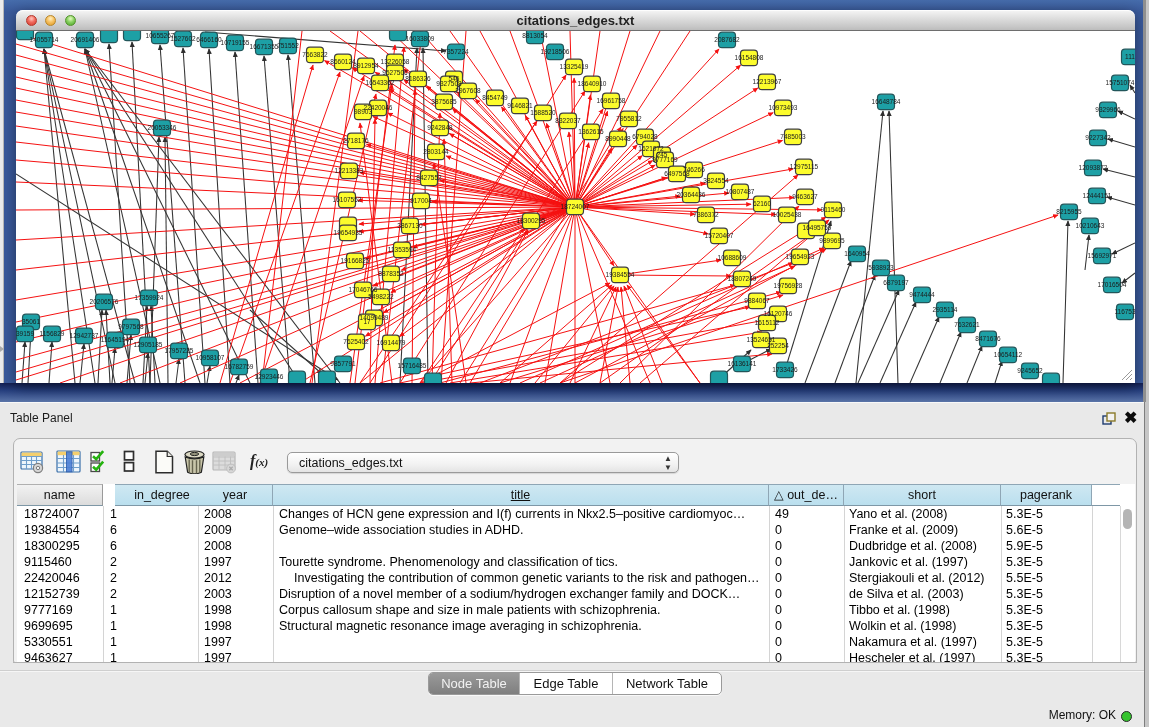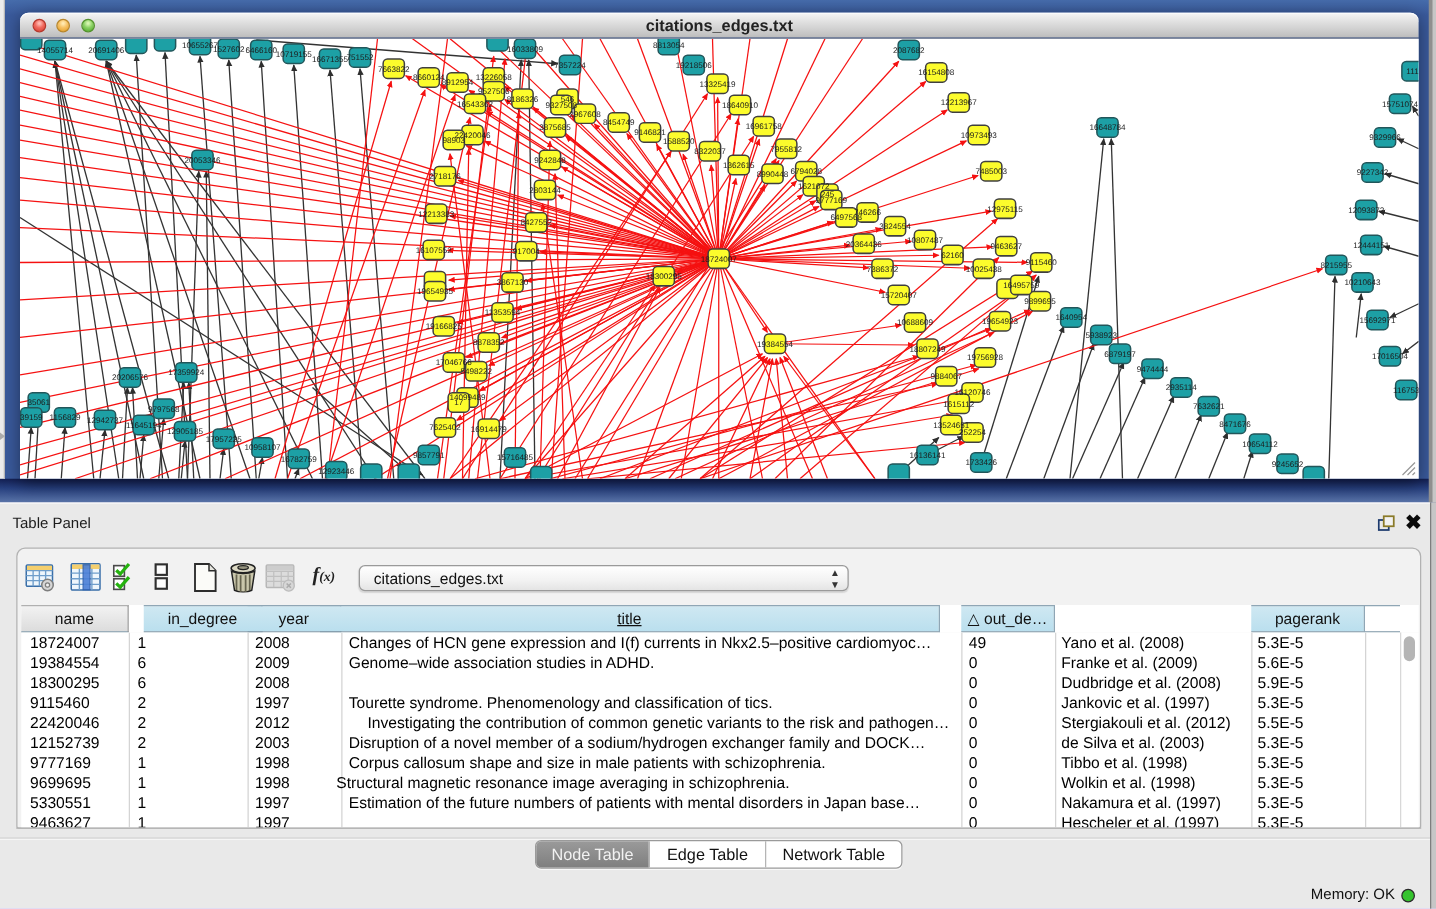--- a/index.html
+++ b/index.html
@@ -1,16 +1,16 @@
 <!DOCTYPE html>
 <html><head><meta charset="utf-8">
 <style>
 * { margin:0; padding:0; box-sizing:border-box; }
 html,body { width:1149px; height:727px; overflow:hidden; font-family:"Liberation Sans", sans-serif; }
-#root { position:relative; width:1149px; height:727px; background:#c4b5fd; }
+#root { position:relative; width:1149px; height:727px; background:#ec4899; }
 #desktop { position:absolute; left:0; top:0; width:1149px; height:402px; background:linear-gradient(#466cab, #3a5a9c 12px, #3a5a9c); }
 #deskbottom { position:absolute; left:0; top:383px; width:1149px; height:19px;
   background:linear-gradient(#131f52, #27407f 40%, #5a74a8 100%); }
 #leftstrip { position:absolute; left:0; top:0; width:4px; height:383px; background:#ececec; border-right:1px solid #b9b9b9;}
 #rightstrip { position:absolute; left:1143px; top:0; width:6px; height:402px; background:#8f8f8f; }
 #rightstrip2 { position:absolute; left:1146px; top:0; width:3px; height:402px; background:#c6c6c6; }
 
 #win { position:absolute; left:16px; top:10px; width:1119px; height:373px; border-radius:7px 7px 0 0;
   box-shadow:0 3px 14px rgba(0,0,0,0.45); }
 #titlebar { position:absolute; left:0; top:0; width:100%; height:21px; border-radius:7px 7px 0 0;
@@ -634,22 +634,23 @@
 
 <div id="fx">f<span>(x)</span></div>
 <div id="dropdown">
       <div class="txt">citations_edges.txt</div>
       <div class="arr">▲<br>▼</div>
     </div>
 <div id="thead">
   <div class="th grey" style="left:0; width:86px;">name</div>
   <div class="th" style="left:86px; width:95px;margin-left:12px;">in_degree</div>
   <div class="th" style="left:181px; width:75px;">year</div>
-  <div class="th" style="left:239px; width:496px;text-decoration:underline;">title</div>
+  <div class="th" style="left:256px; width:496px;text-decoration:underline;">title</div>
   <div class="th" style="left:752px; width:75px;">△ out_de…</div>
+  <div class="th" style="left:827px; width:157px;">short</div>
   <div class="th" style="left:984px; width:91px;">pagerank</div>
   <div class="th" style="left:1075px; width:28px; background:#fff; border-right:none;"></div>
 </div>
 <div id="tbody">
   <div class="tcol" style="left:86px"></div>
   <div class="tcol" style="left:181px"></div>
   <div class="tcol" style="left:256px"></div>
   <div class="tcol" style="left:752px"></div>
   <div class="tcol" style="left:827px"></div>
   <div class="tcol" style="left:984px"></div>
@@ -713,30 +714,29 @@
         <span style="left:187px">1998</span>
         <span style="left:262px">Corpus callosum shape and size in male patients with schizophrenia.</span>
         <span style="left:758px">0</span>
         <span style="left:832px">Tibbo et al. (1998)</span>
         <span style="left:989px">5.3E-5</span>
       </div>
 <div class="trow" style="top:113px">
         <span style="left:7px">9699695</span>
         <span style="left:93px">1</span>
         <span style="left:187px">1998</span>
-        <span style="left:252px">Structural magnetic resonance image averaging in schizophrenia.</span>
+        <span style="left:262px">Structural magnetic resonance image averaging in schizophrenia.</span>
         <span style="left:758px">0</span>
         <span style="left:832px">Wolkin et al. (1998)</span>
         <span style="left:989px">5.3E-5</span>
       </div>
 <div class="trow" style="top:129px">
         <span style="left:7px">5330551</span>
         <span style="left:93px">1</span>
         <span style="left:187px">1997</span>
-        <span style="left:262px">Estimation of the future numbers of patients with mental disorders in Japan base…</span>
         <span style="left:758px">0</span>
         <span style="left:832px">Nakamura et al. (1997)</span>
         <span style="left:989px">5.3E-5</span>
       </div>
 <div class="trow" style="top:145px">
         <span style="left:7px">9463627</span>
         <span style="left:93px">1</span>
         <span style="left:187px">1997</span>
         <span style="left:758px">0</span>
         <span style="left:832px">Hescheler et al. (1997)</span>

